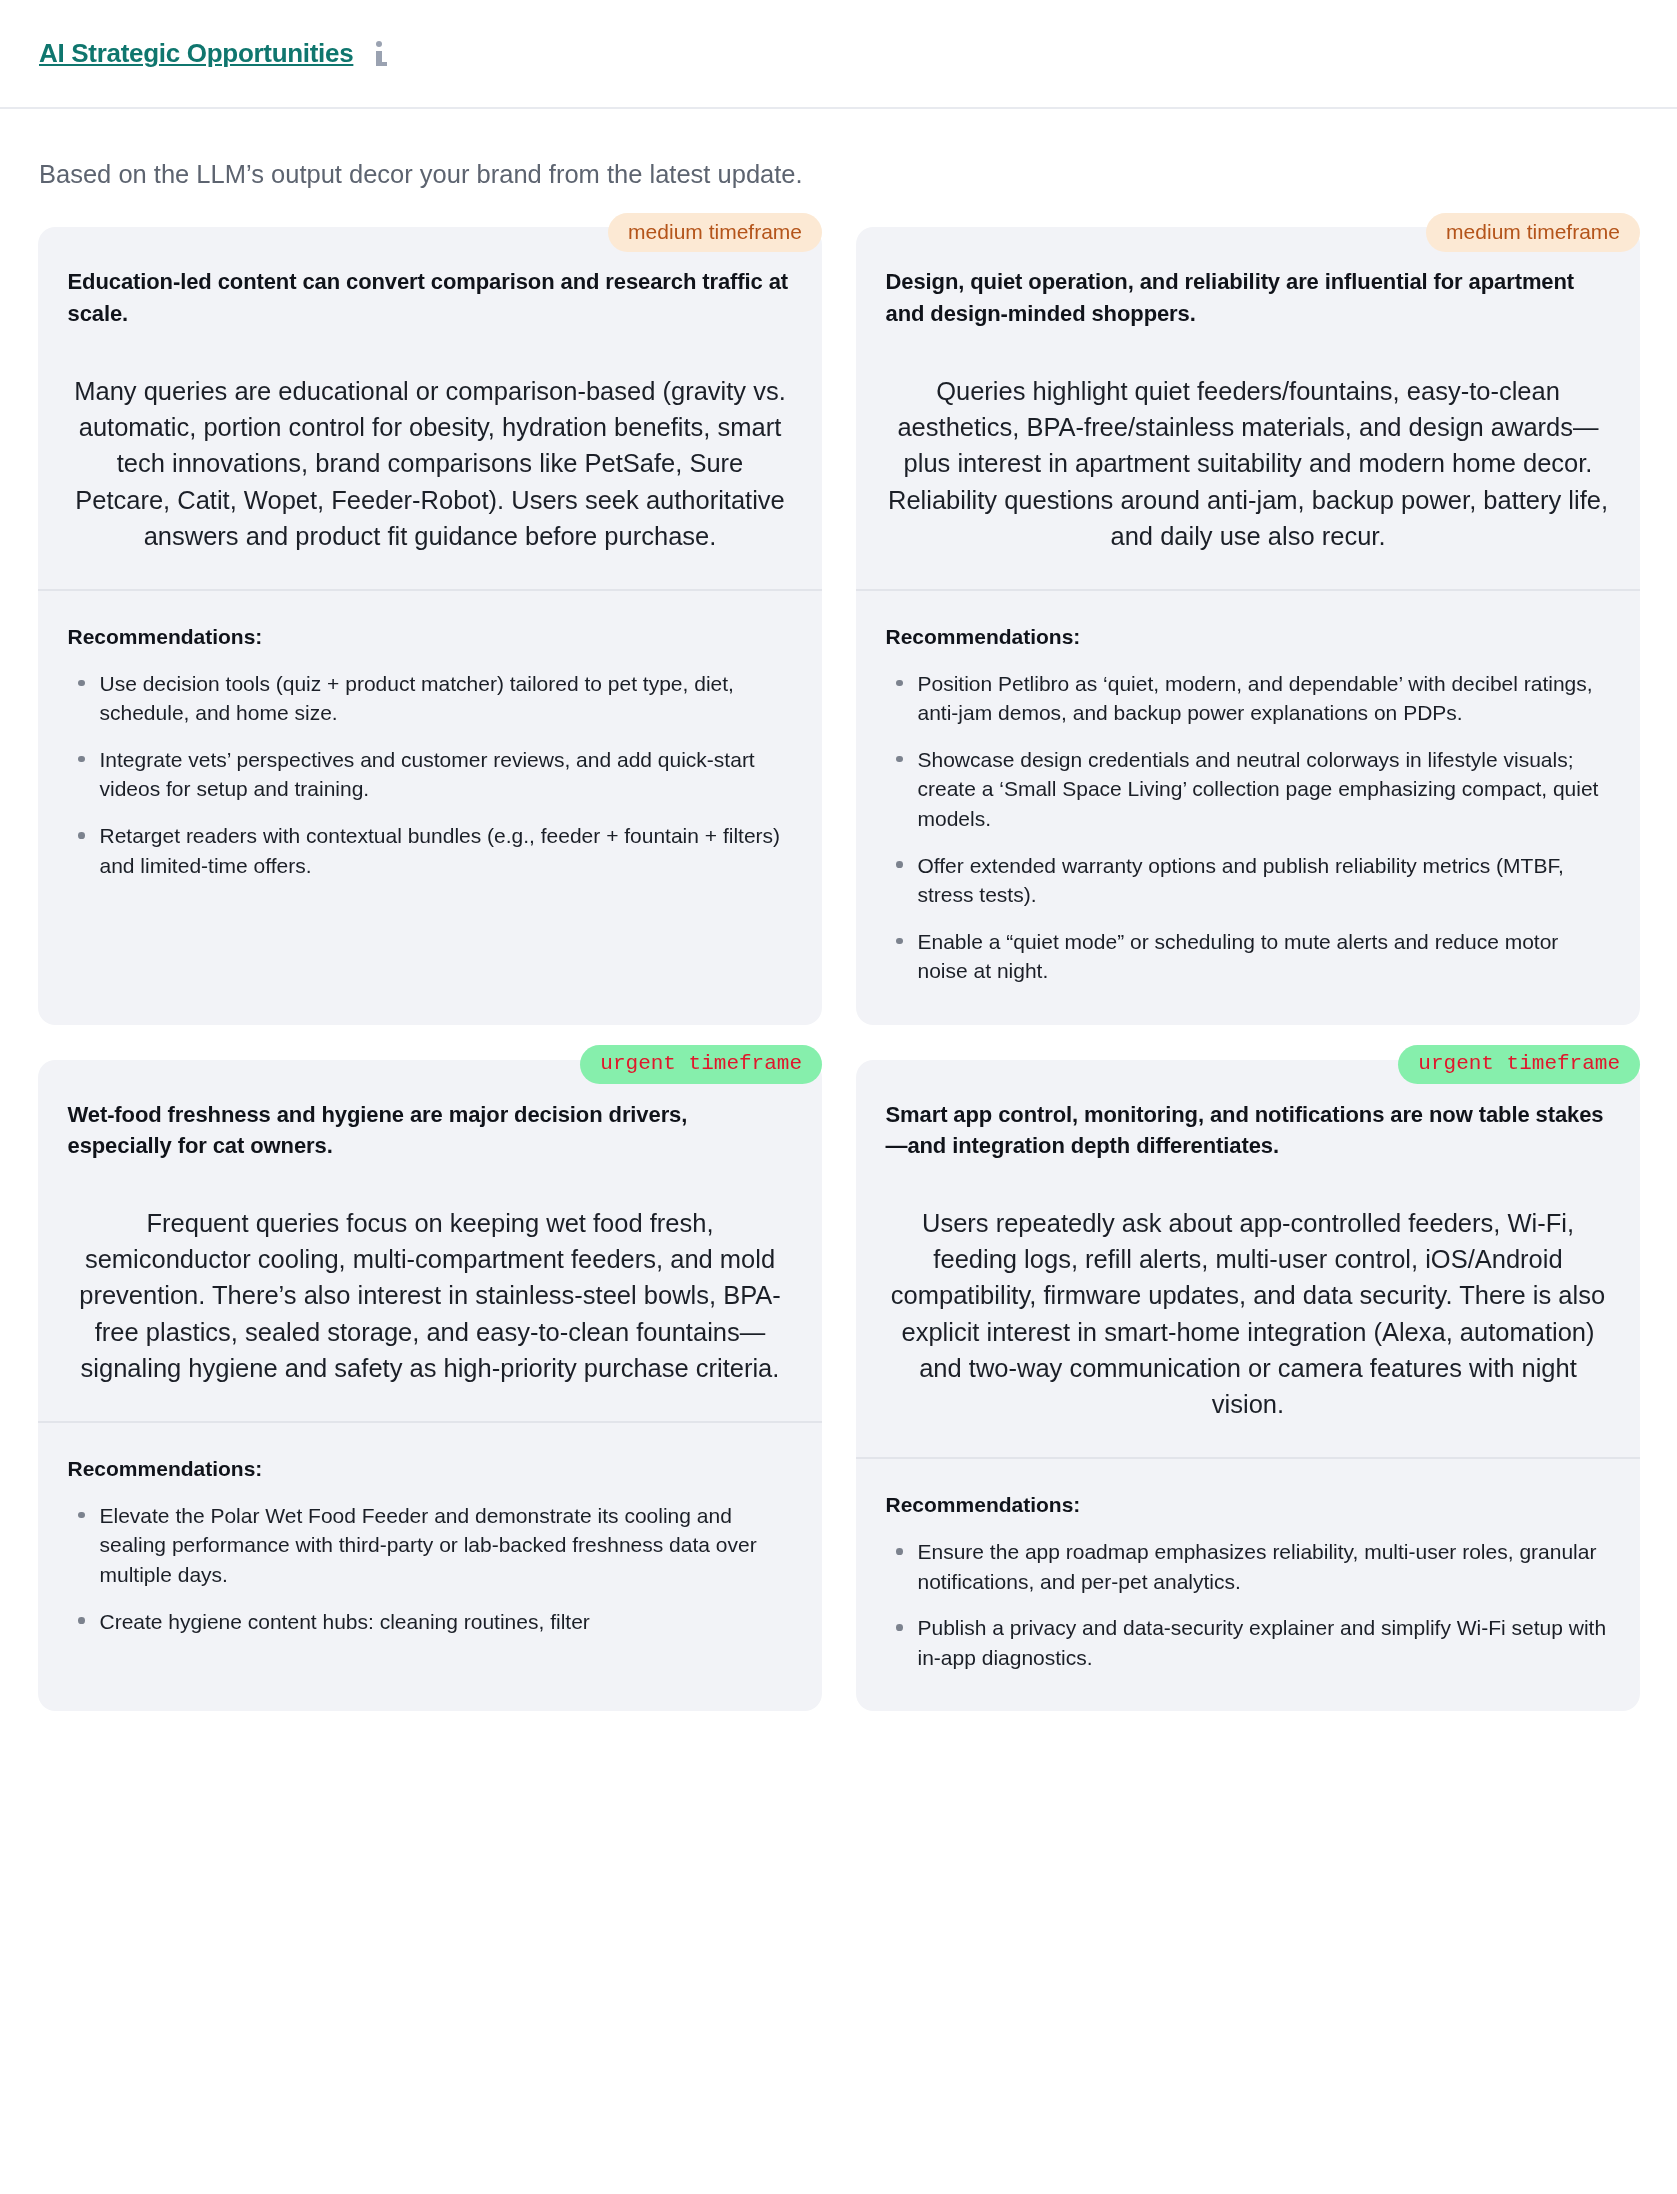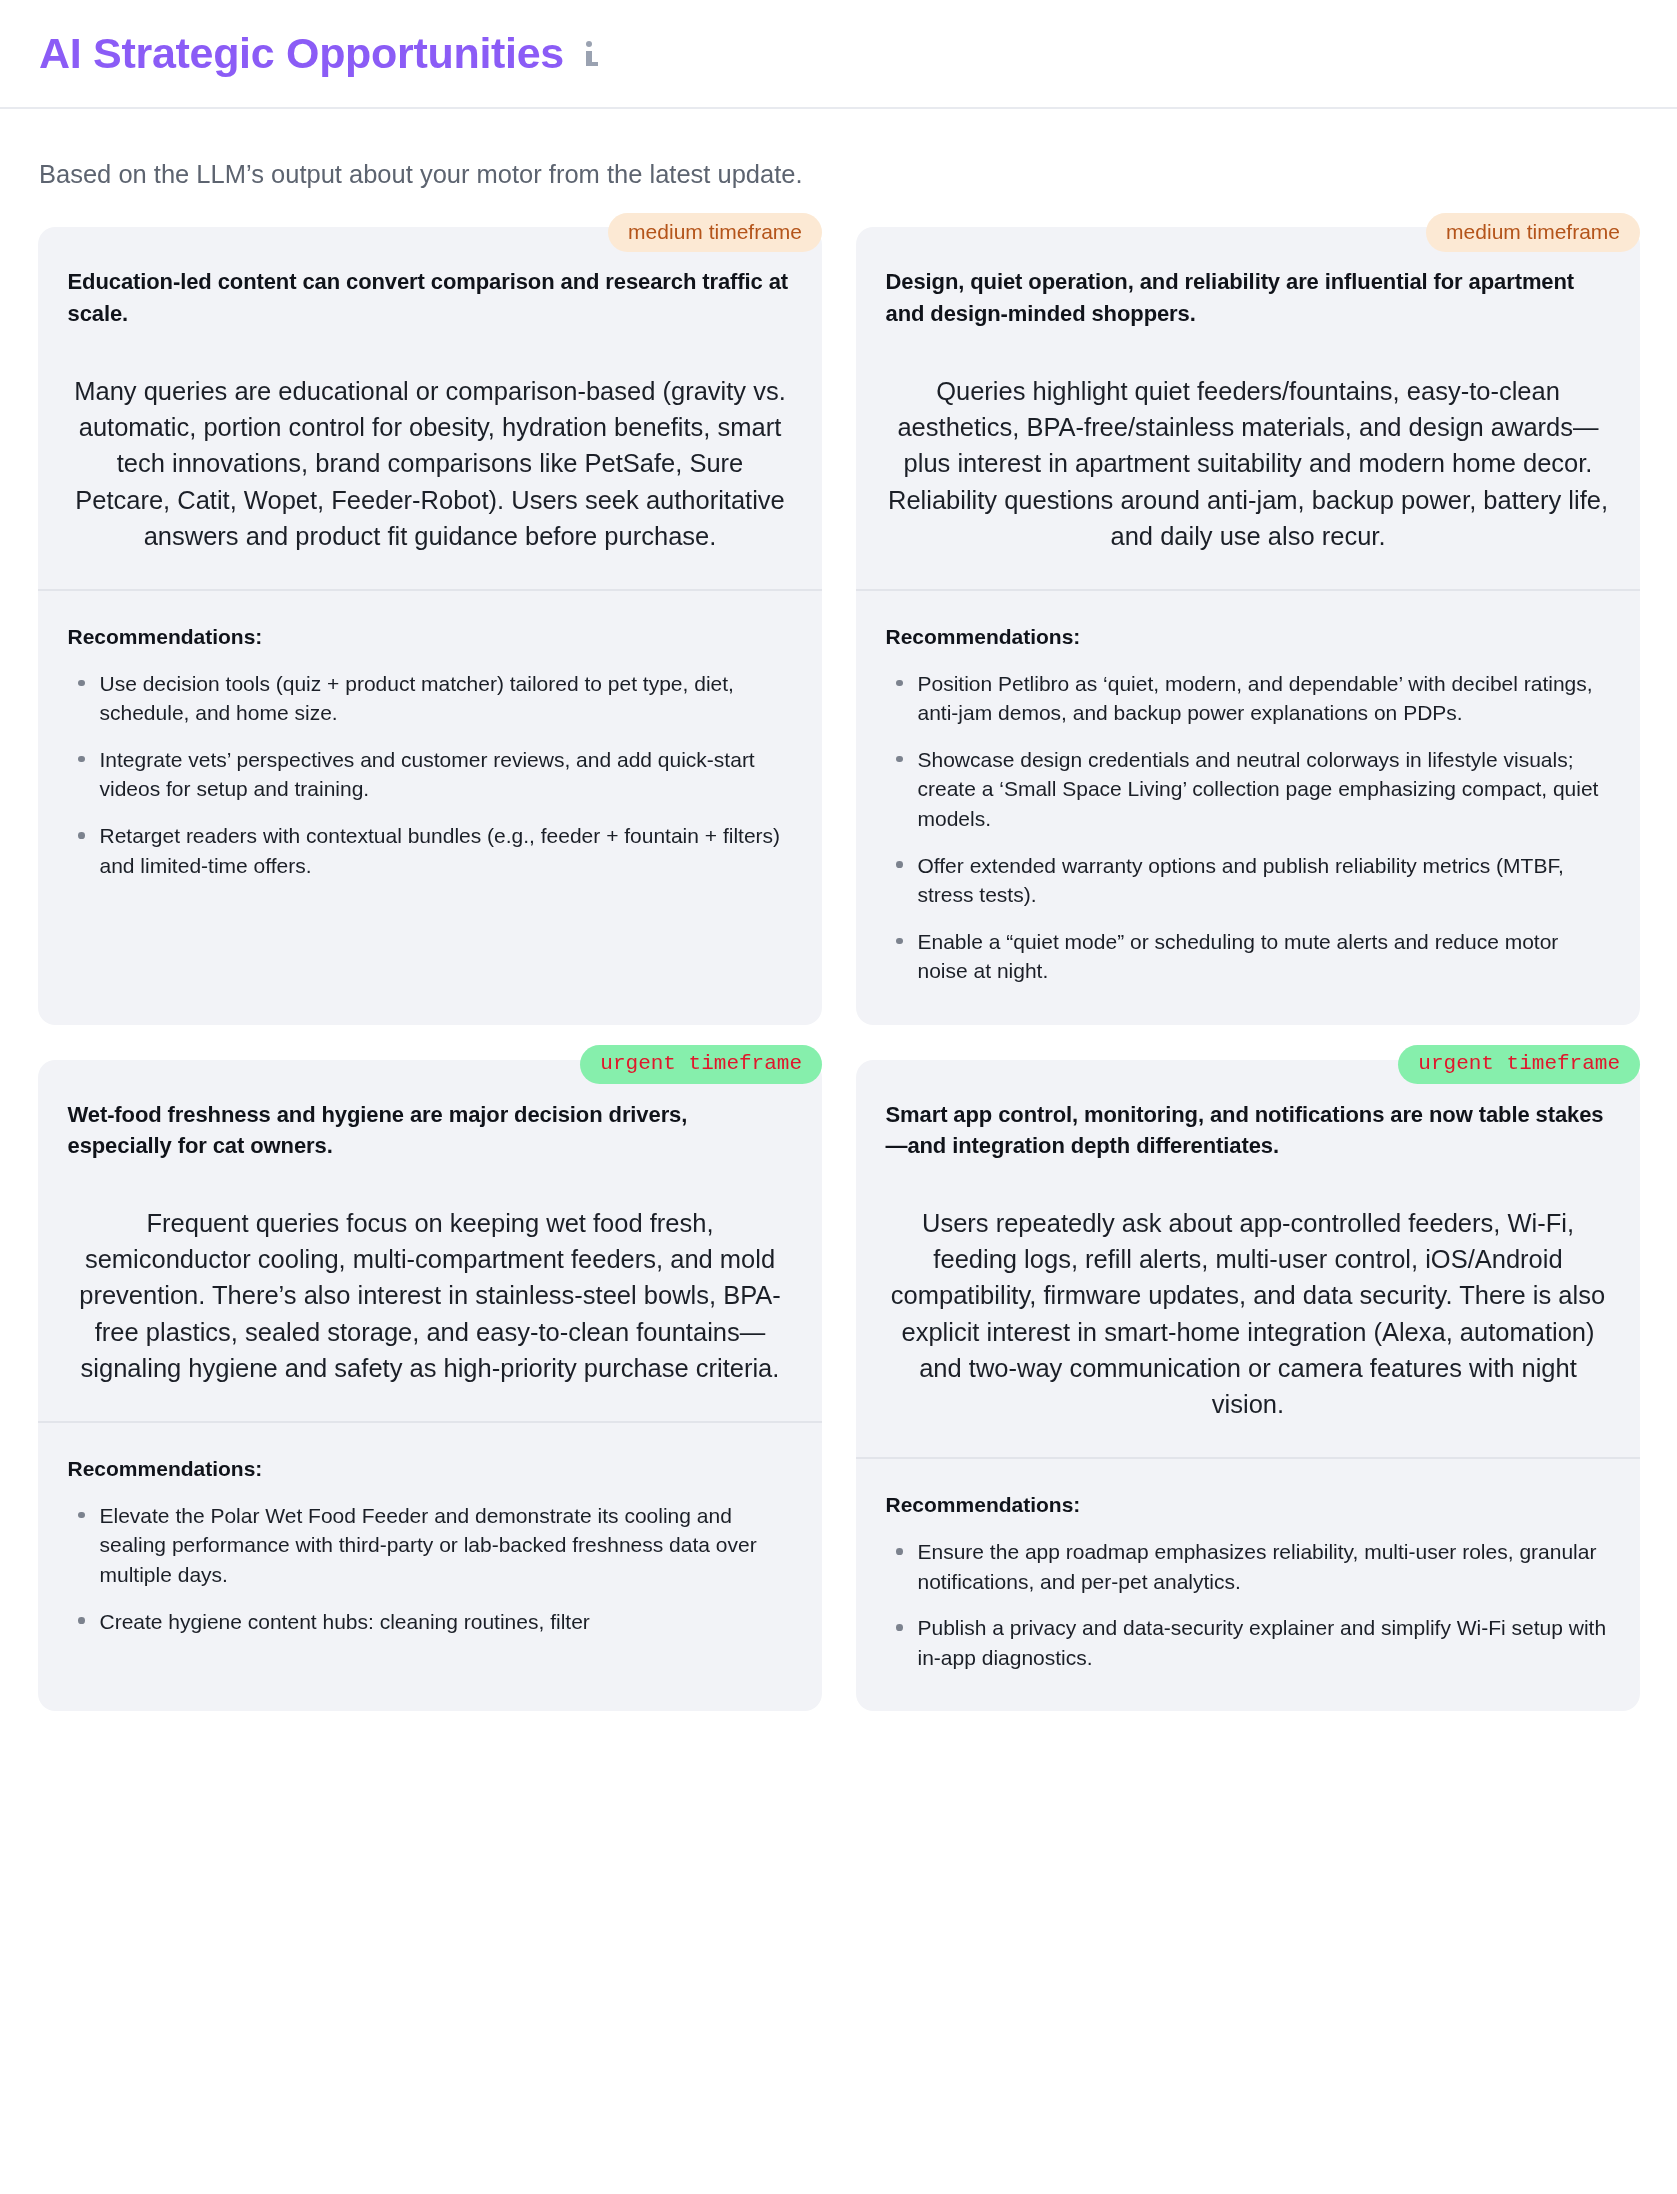--- a/index.html
+++ b/index.html
@@ -24,25 +24,26 @@
   
   .header {
     height: 109px;
     padding: 0 39px;
     display: flex;
     align-items: center;
     gap: 14.8px;
     border-bottom: 2px solid #e8eaef;
   }
   .page-title {
-    font-size: 43px;
+    font-size: 26px;
     font-weight: bold;
-    color: #8b5cf6;
+    color: #0f766e;
     letter-spacing: -0.3px;
     line-height: 1.1;
+    text-decoration: underline;
   }
   .info-icon {
     width: 23px;
     height: 31px;
     position: relative;
     flex: 0 0 auto;
     margin-top: 4px;
   }
   .info-icon .dot {
     position: absolute;
@@ -177,21 +178,21 @@
 
   <div class="header">
     <div class="page-title">AI Strategic Opportunities</div>
     <div class="info-icon">
       <span class="dot"></span>
         <span class="stem"></span>
         <span class="base"></span>
     </div>
   </div>
 
-  <div class="subtitle">Based on the LLM’s output about your motor from the latest update.</div>
+  <div class="subtitle">Based on the LLM’s output decor your brand from the latest update.</div>
 
   <div class="grid">
 
     <div class="card">
       <div class="badge medium">medium timeframe</div>
       <div class="card-title">Education-led content can convert comparison and research traffic at scale.</div>
       <div class="card-body">Many queries are educational or comparison-based (gravity vs. automatic, portion control for obesity, hydration benefits, smart tech innovations, brand comparisons like PetSafe, Sure Petcare, Catit, Wopet, Feeder-Robot). Users seek authoritative answers and product fit guidance before purchase.</div>
       <div class="divider"></div>
       <div class="rec-block">
         <div class="rec-label">Recommendations:</div>

